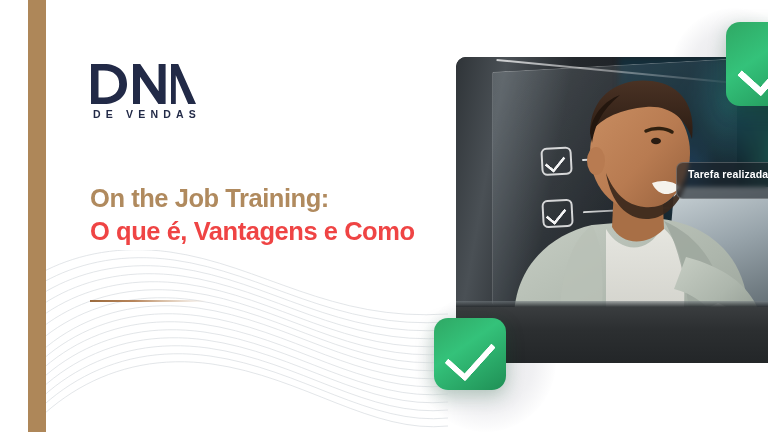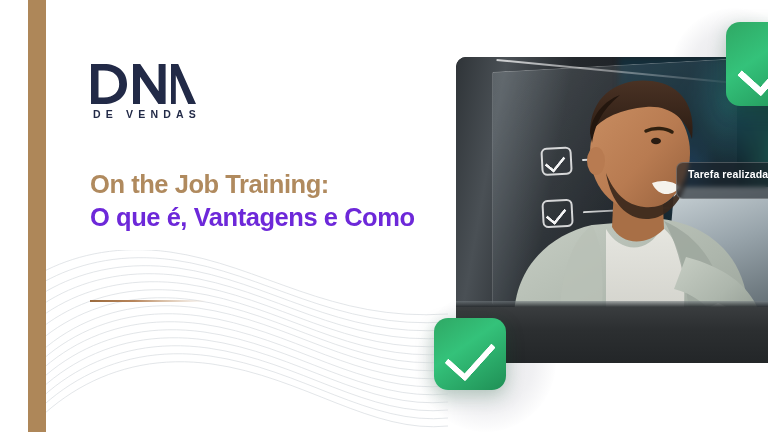--- a/index.html
+++ b/index.html
@@ -52,34 +52,34 @@
     font-weight: 700;
     letter-spacing: 5.2px;
     color: #222a47;
     line-height: 1;
     padding-left: 2px;
   }
 
   
   .headline {
     position: absolute;
-    left: 62px; top: 168px;
+    left: 62px; top: 182px;
     width: 360px;
     z-index: 5;
   }
   .headline .line {
     font-size: 25.5px;
     font-weight: 700;
     line-height: 1.30;
     letter-spacing: -0.45px;
     white-space: nowrap;
   }
   .headline .line-1 { color: #b08a5e; }
   .headline .line-2,
-  .headline .line-3 { color: #6d28d9; }
+  .headline .line-3 { color: #ef4444; }
 
   
   .rule {
     position: absolute;
     left: 62px; top: 300px;
     width: 116px; height: 2px;
     background: linear-gradient(to right, #9c6b3d 0%, #b8865c 38%, #d8bda3 62%, rgba(216,189,163,0) 100%);
     z-index: 5;
   }
 

